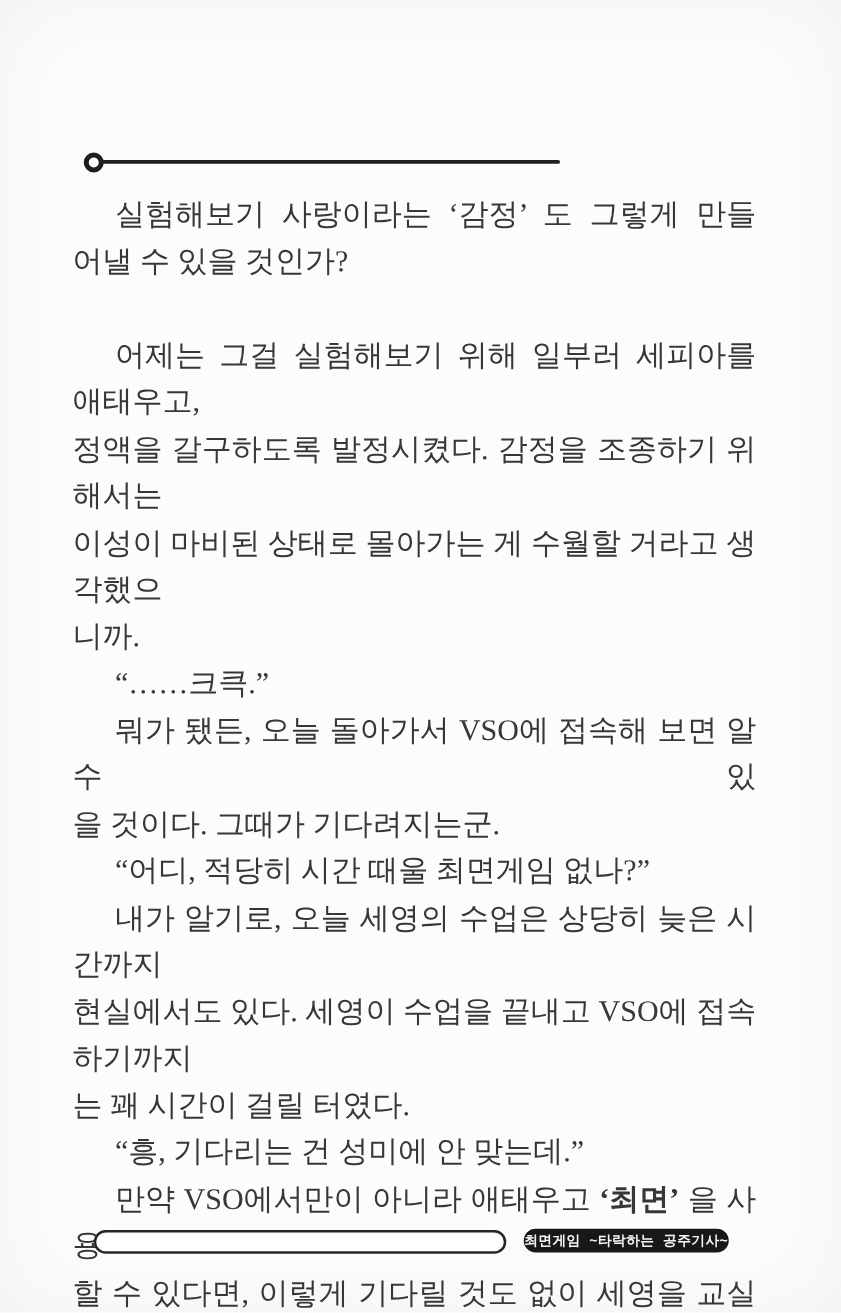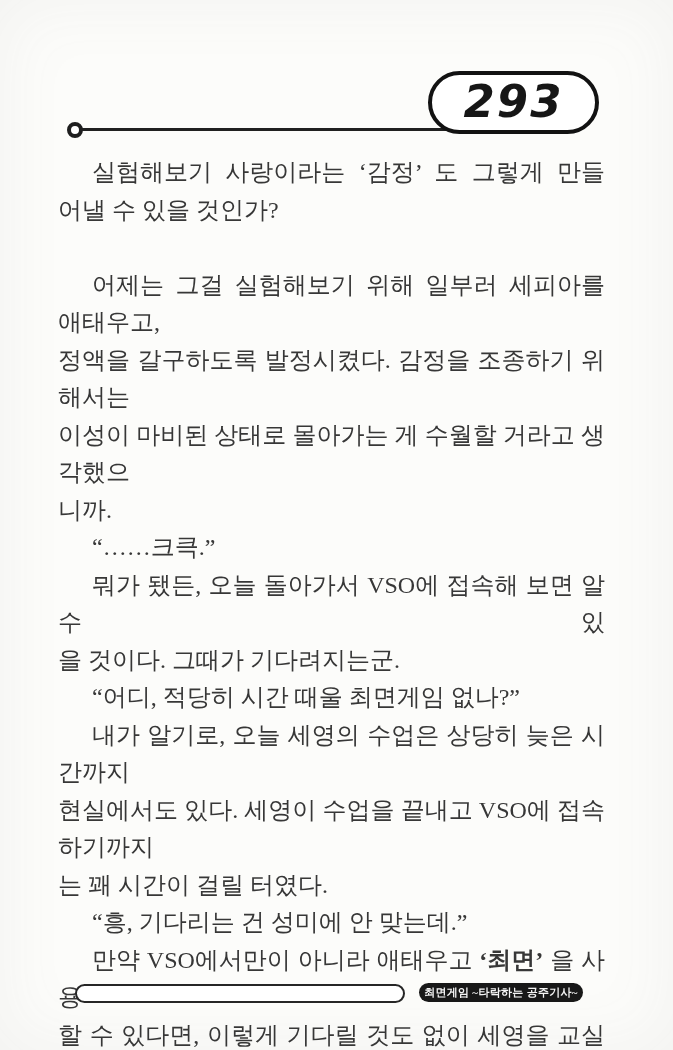--- a/index.html
+++ b/index.html
@@ -81,37 +81,34 @@
     border-radius: 10px;
   }
   .footer-badge {
     position: absolute;
     left: 419px; top: 983px;
     width: 164px; height: 19px;
     background: #181818;
     border-radius: 10px;
     color: #f4f4f4;
     display: flex; align-items: center; justify-content: center;
-    font-family: Liberation Serif, serif;
+    font-family: Liberation Mono, monospace;
     font-weight: bold;
     font-size: 11px;
     letter-spacing: 0.3px;
     white-space: nowrap;
   }
 </style>
 </head>
 <body>
 
 <div class="page">
 
   <div class="header-ring"></div>
   <div class="header-rule"></div>
-  <div class="page-capsule">
-    <span class="num">293</span>
-  </div>
 
   <div class="body-text">
     <div class="line first full">실험해보기 사랑이라는 ‘감정’ 도 그렇게 만들</div>
     <div class="line">어낼 수 있을 것인가?</div>
     <div class="line first full gap">어제는 그걸 실험해보기 위해 일부러 세피아를 애태우고,</div>
     <div class="line full">정액을 갈구하도록 발정시켰다. 감정을 조종하기 위해서는</div>
     <div class="line full">이성이 마비된 상태로 몰아가는 게 수월할 거라고 생각했으</div>
     <div class="line">니까.</div>
     <div class="line first">“……크큭.”</div>
     <div class="line first full">뭐가 됐든, 오늘 돌아가서 VSO에 접속해 보면 알 수 있</div>

